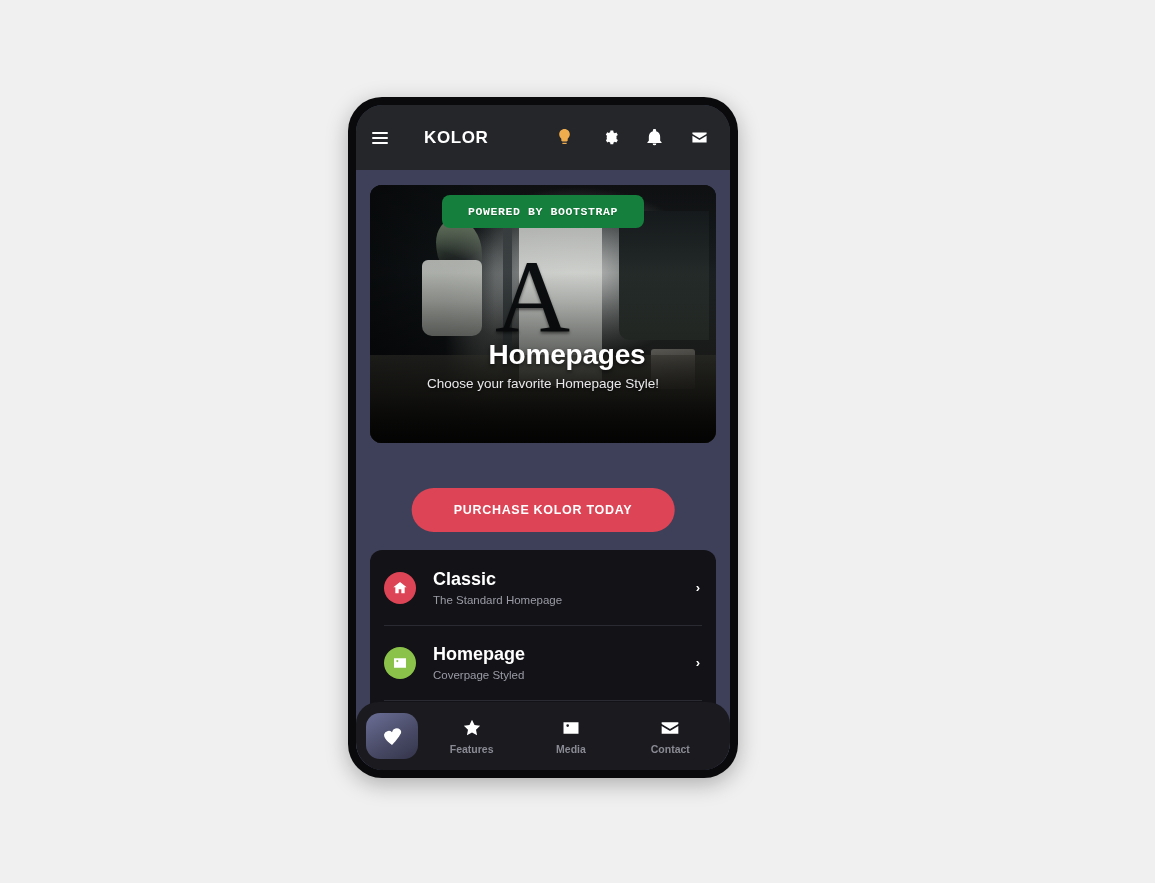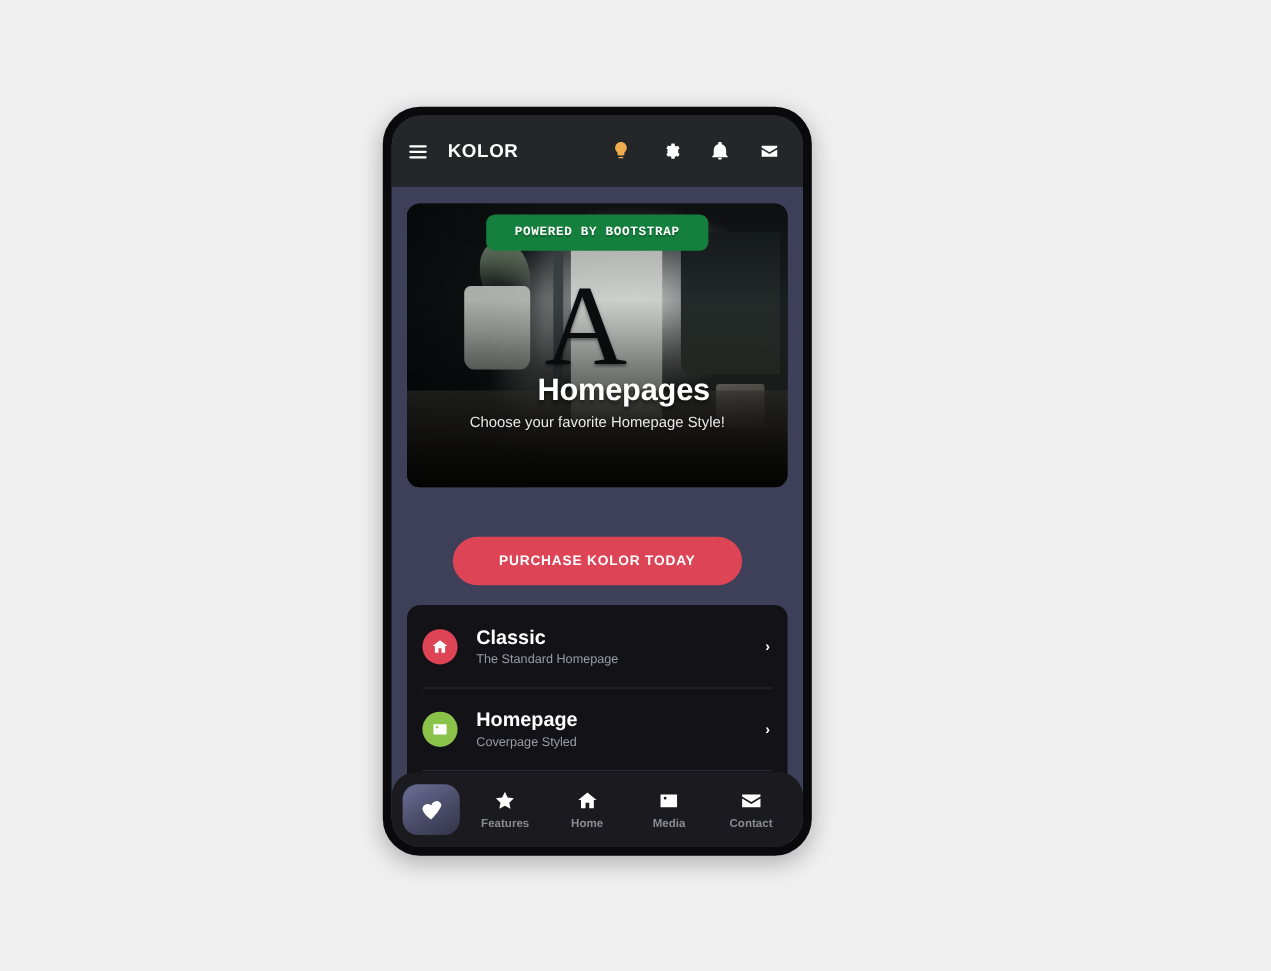--- a/index.html
+++ b/index.html
@@ -60,21 +60,21 @@
     cursor: pointer;
   }
   .nav-burger i {
     display: block; height: 2px; width: 16px; background: #ffffff; border-radius: 1px;
   }
   .brand {
     color: #ffffff;
     font-size: 17px;
     font-weight: bold;
     letter-spacing: 0.6px;
-    margin-left: 13px;
+    margin-left: 30px;
   }
   .nav-icons {
     margin-left: auto;
     display: flex;
     align-items: center;
     gap: 28px;
     padding-right: 6px;
   }
   .nav-ic { width: 17px; height: 17px; display: block; cursor: pointer; }
 
@@ -447,26 +447,20 @@
           </svg>
         </div>
 
         <div class="bn-item">
           <svg viewBox="0 0 24 24">
             <path fill="#ffffff" d="M12 2l3 6.4 6.8.9-5 4.7 1.3 6.8L12 17.5 5.9 20.8 7.2 14l-5-4.7 6.8-.9L12 2z"></path>
           </svg>
           <span class="bn-label">Features</span>
         </div>
 
-        <div class="bn-item">
-          <svg viewBox="0 0 24 24">
-            <path fill="#ffffff" d="M12 3L2 11h3v9h5v-6h4v6h5v-9h3L12 3z"></path>
-          </svg>
-          <span class="bn-label">Home</span>
-        </div>
 
         <div class="bn-item">
           <svg viewBox="0 0 24 24">
             <path fill="#ffffff" d="M3 5h18v14H3V5zm3.5 9.5L9 11l3 4 2.2-2.6 3.3 4.1H6.5v-2zM8 7.5a1.6 1.6 0 100 3.2 1.6 1.6 0 000-3.2z"></path>
           </svg>
           <span class="bn-label">Media</span>
         </div>
 
         <div class="bn-item">
           <svg viewBox="0 0 24 24">

